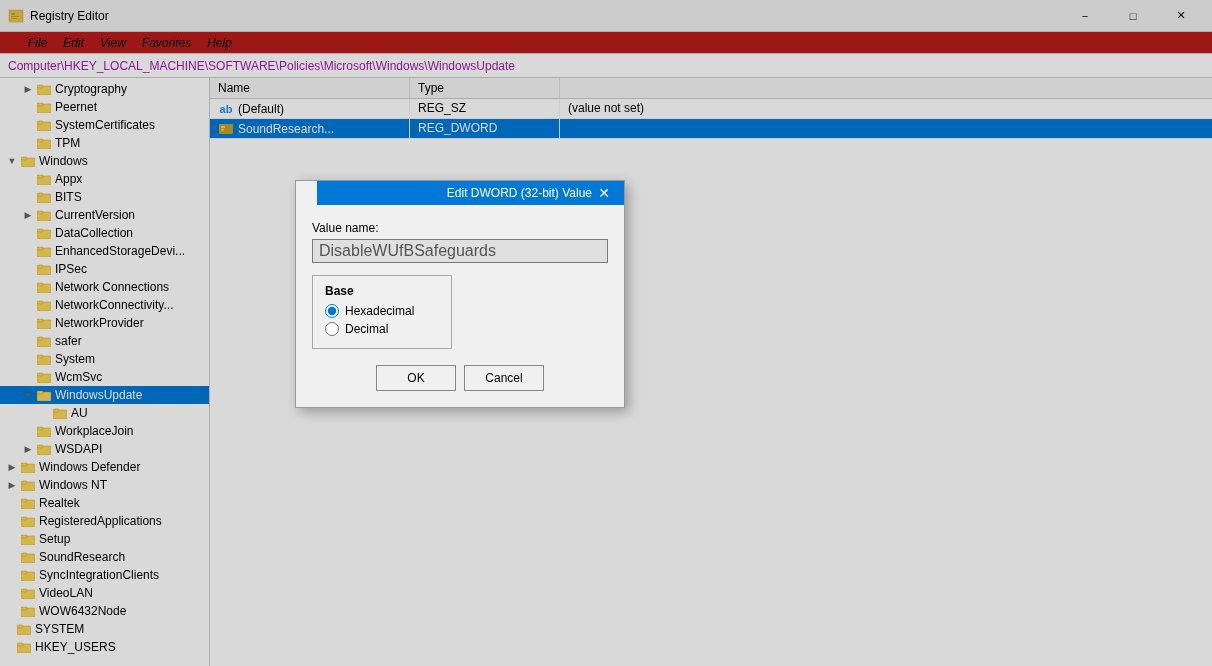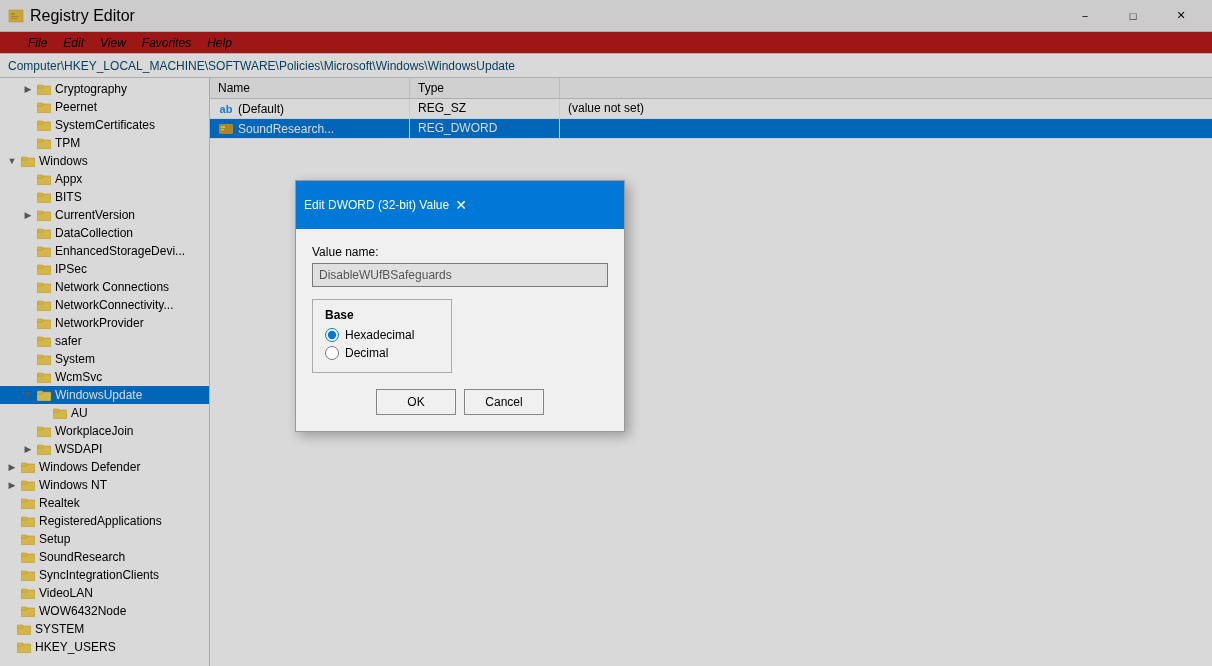--- a/index.html
+++ b/index.html
@@ -25,21 +25,21 @@
     .title-bar-left {
       display: flex;
       align-items: center;
       gap: 6px;
     }
     .title-bar-icon {
       width: 16px;
       height: 16px;
     }
     .title-bar-text {
-      font-size: 16px;
+      font-size: 12px;
       color: #000;
     }
     .title-bar-controls {
       display: flex;
       gap: 2px;
     }
     .title-bar-btn {
       width: 46px;
       height: 32px;
       border: none;
@@ -70,21 +70,21 @@
 
     
     .address-bar {
       background: #fff;
       height: 24px;
       display: flex;
       align-items: center;
       padding: 0 8px;
       border-bottom: 1px solid #ccc;
       font-size: 12px;
-      color: #0c4a6e;
+      color: #a21caf;
     }
 
     
     .main-content {
       display: flex;
       height: calc(666px - 32px - 22px - 24px);
     }
 
     
     .tree-panel {
@@ -200,26 +200,27 @@
     
     .dialog {
       width: 330px;
       background: #f0f0f0;
       border: 1px solid #999;
       box-shadow: 4px 4px 12px rgba(0,0,0,0.3);
     }
     .dialog-title-bar {
       background: #0078d7;
       color: #fff;
-      height: 48px;
-      display: flex;
-      align-items: center;
-      justify-content: flex-start;
+      height: 24px;
+      display: flex;
+      align-items: center;
+      justify-content: flex-end;
       padding: 0 8px;
       font-size: 12px;
+      margin-left: 21px;
     }
     .dialog-close-btn {
       background: transparent;
       border: none;
       color: #fff;
       cursor: pointer;
       font-size: 14px;
       width: 24px;
       height: 24px;
       display: flex;
@@ -233,21 +234,21 @@
     .dialog-label {
       font-size: 12px;
       margin-bottom: 4px;
       color: #000;
     }
     .dialog-input {
       width: 100%;
       height: 24px;
       border: 1px solid #7a7a7a;
       padding: 2px 6px;
-      font-size: 12px;
+      font-size: 16px;
       background: #fff;
       margin-bottom: 12px;
       outline: none;
     }
 
     .dialog-row {
       display: flex;
       gap: 12px;
       margin-bottom: 16px;
     }

